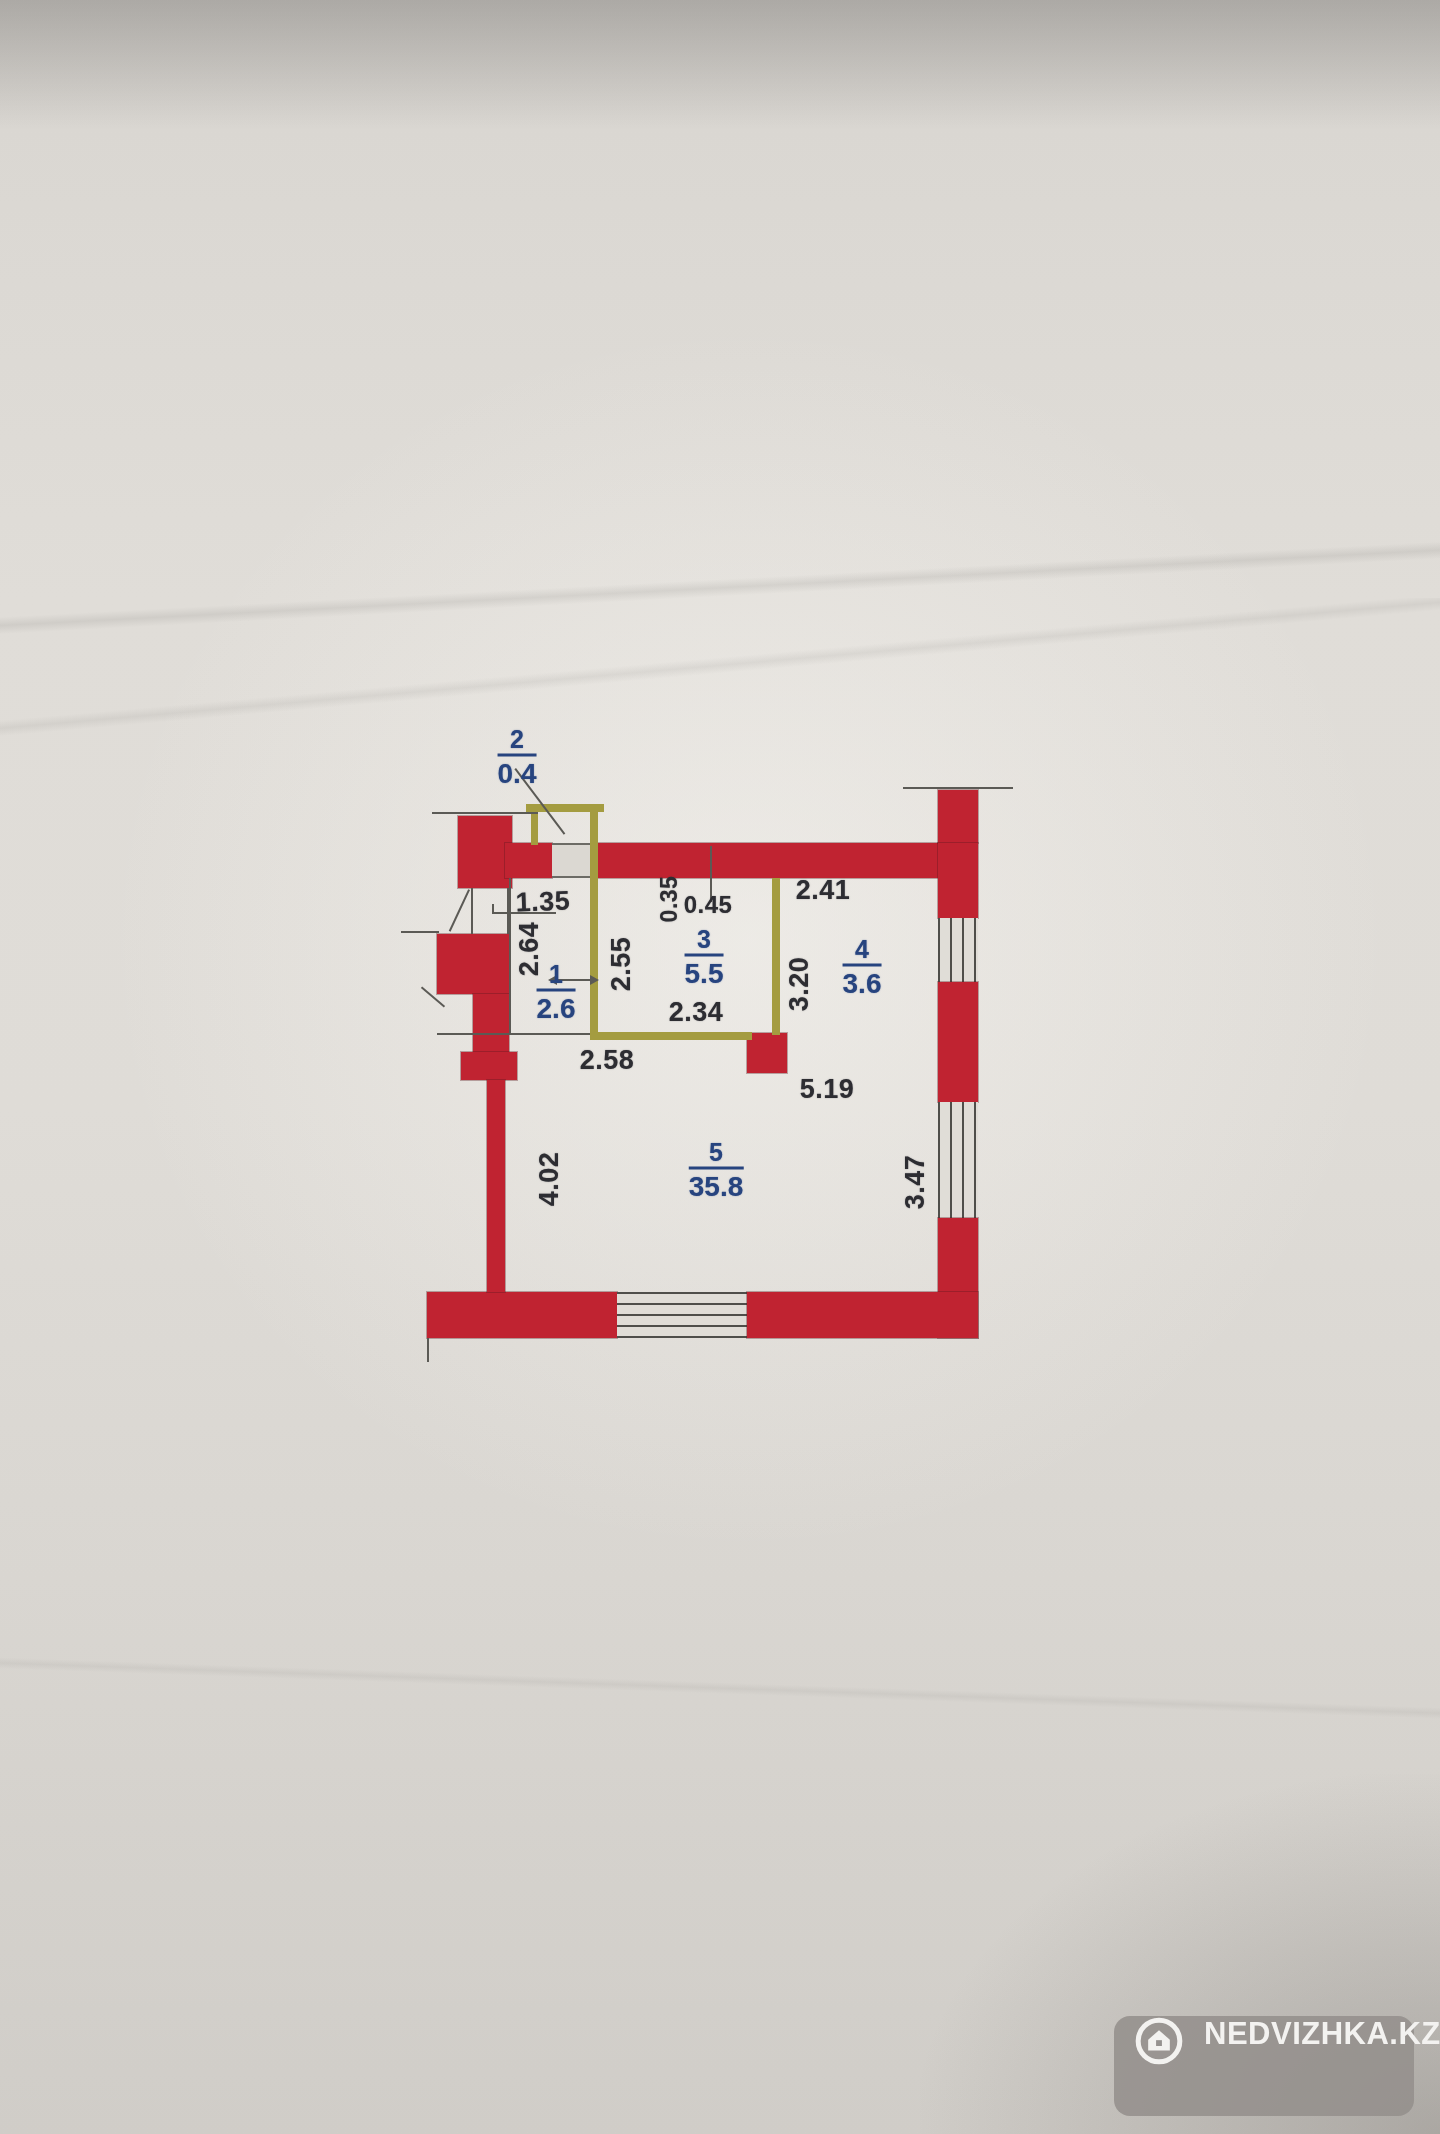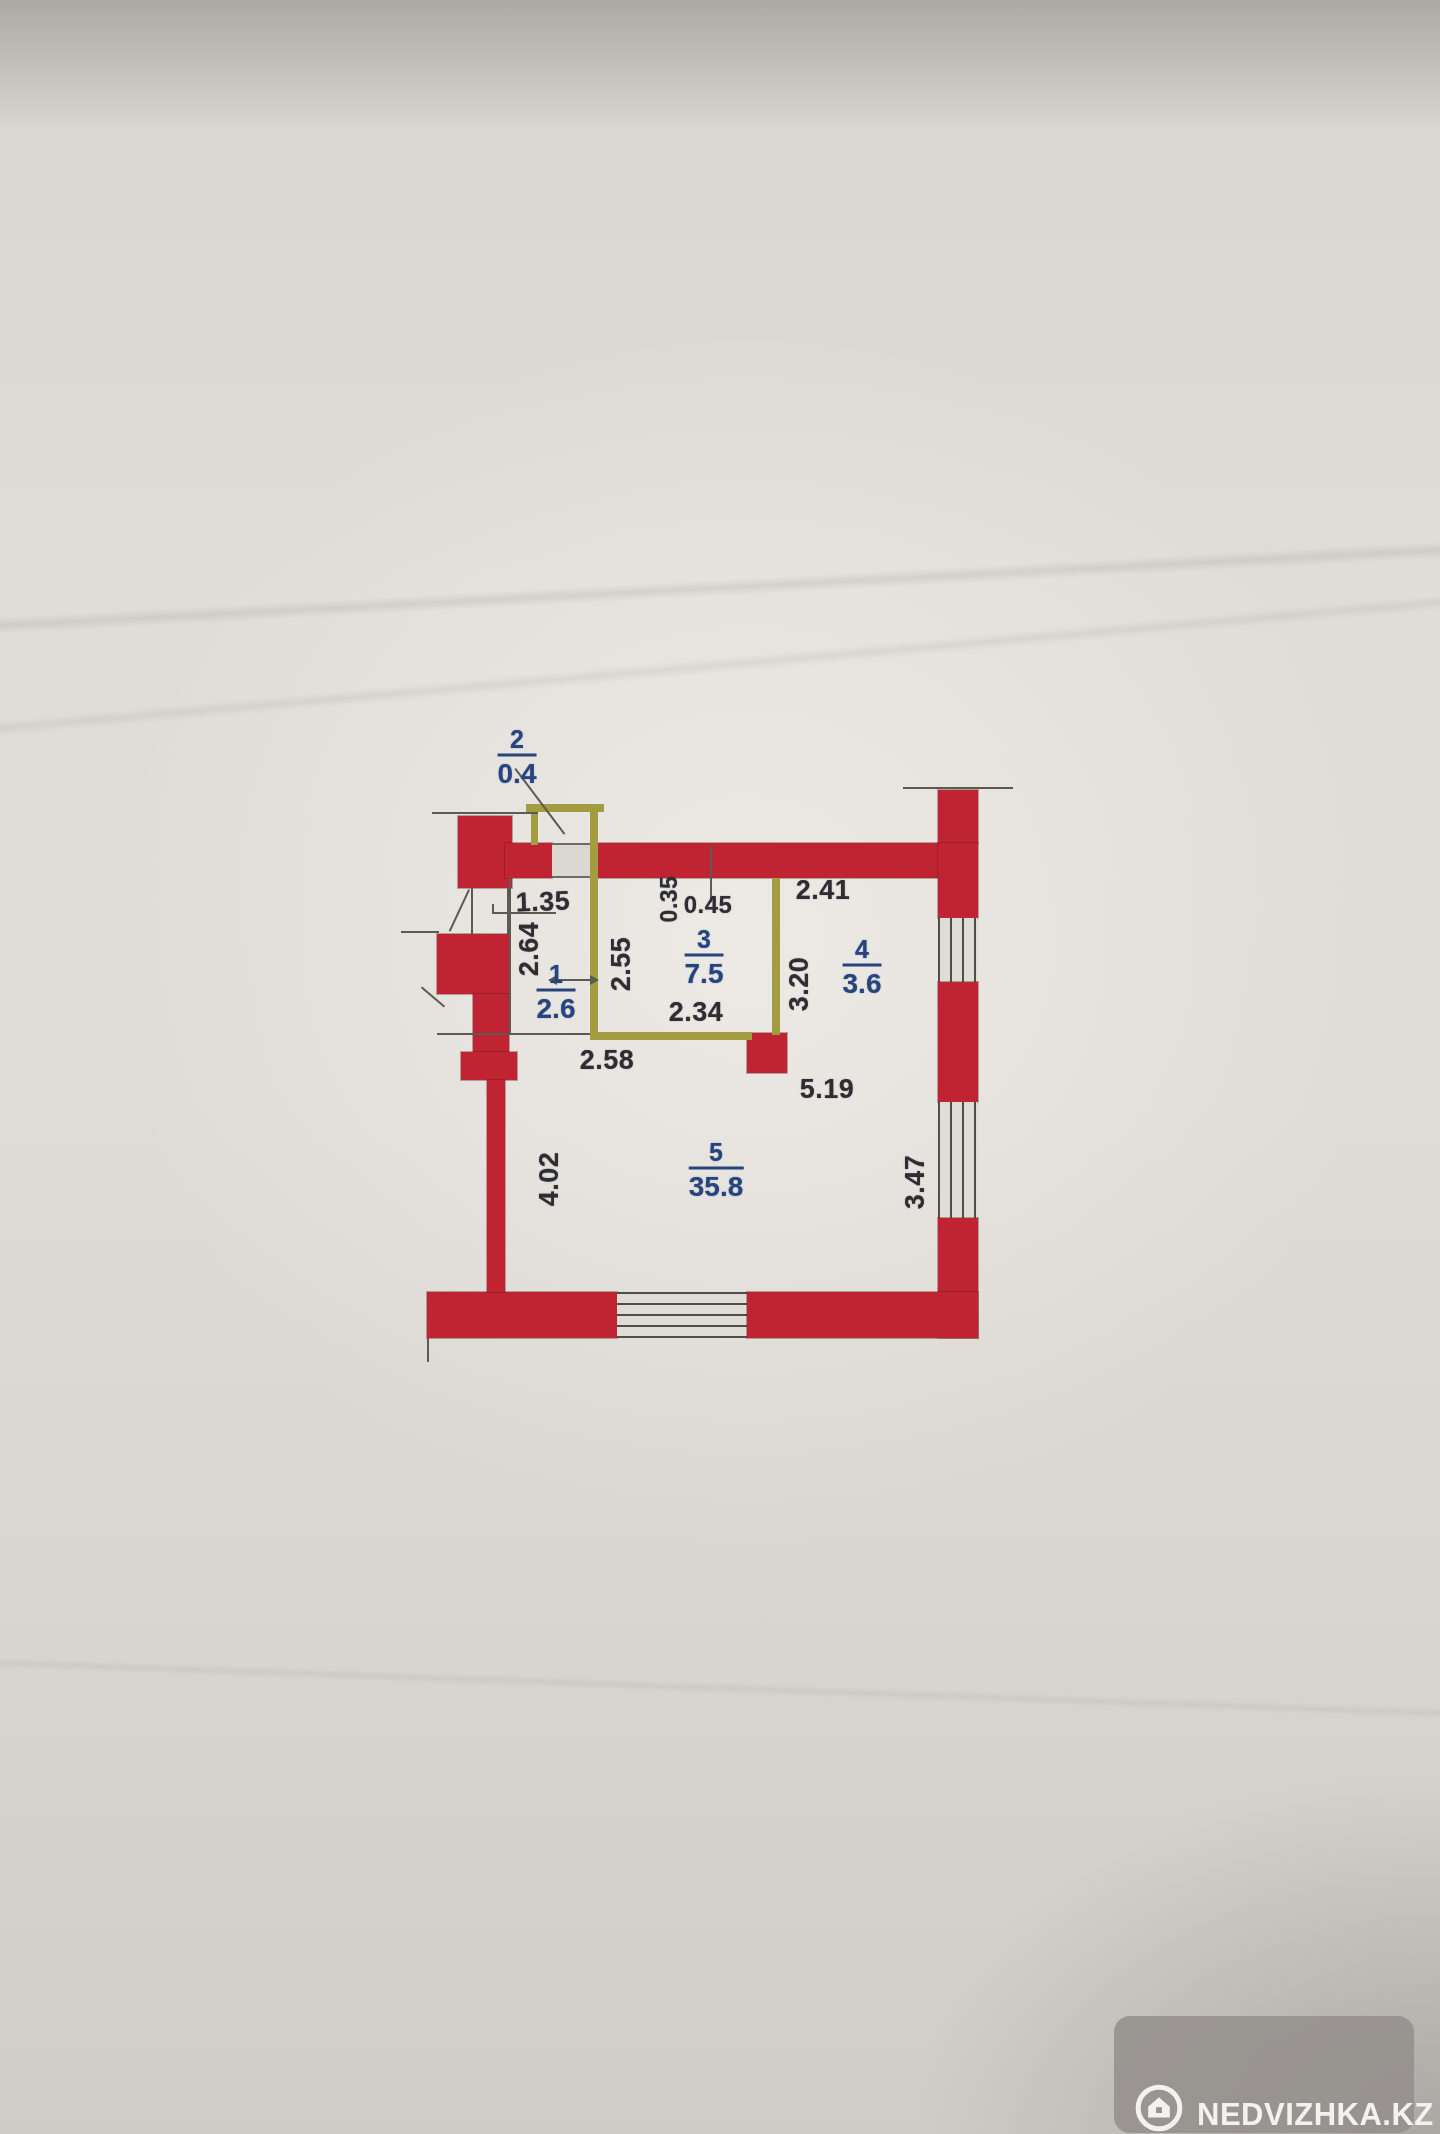--- a/index.html
+++ b/index.html
@@ -30,22 +30,22 @@
   .win.hlines{background-image:repeating-linear-gradient(to bottom,#4d4c48 0 2px,transparent 2px 11px);}
   .dim{position:absolute;color:var(--dimension,#2a2a30);font-size:27px;font-weight:700;white-space:nowrap;
        transform:translate(-50%,-50%);text-shadow:0 0 1.3px rgba(42,42,48,0.55);letter-spacing:0.5px;}
   .dim.vert{transform:translate(-50%,-50%) rotate(-90deg);}
   .rlabel{position:absolute;color:var(--room-label,#24427f);font-weight:700;text-align:center;
        transform:translate(-50%,-50%);text-shadow:0 0 1.4px rgba(36,66,127,0.6);}
   .rlabel .num{display:block;font-size:25px;line-height:27px;border-bottom:3px solid var(--room-label,#24427f);padding:0 8px 1px;}
   .rlabel .area{display:block;font-size:28px;line-height:31px;padding-top:1px;}
   .tri{position:absolute;width:0;height:0;}
 
-  #wm{position:absolute;left:1114px;top:2016px;width:300px;height:117px;border-radius:16px;
-      background:rgba(148,144,140,0.88);display:flex;align-items:flex-end;padding-left:20px;box-sizing:border-box;gap:13px;}
+  #wm{position:absolute;left:1114px;top:2016px;width:300px;height:100px;border-radius:16px;
+      background:rgba(148,144,140,0.88);display:flex;align-items:flex-start;padding-left:20px;box-sizing:border-box;gap:20px;}
   #wm .wm-text{color:#f3f2f0;font-size:31px;font-weight:700;letter-spacing:0.5px;}
   #wm svg{display:block;}
 </style>
 </head>
 <body>
 
 <div class="overlay paper-light"></div>
 <div class="overlay shade-top"></div>
 <div class="overlay crease c1"></div>
 <div class="overlay crease c2"></div>
@@ -112,21 +112,21 @@
   <div class="rlabel" style="left:517px;top:757px;">
     <span class="num">2</span>
     <span class="area">0.4</span>
   </div>
   <div class="rlabel" style="left:556px;top:992px;">
     <span class="num">1</span>
     <span class="area">2.6</span>
   </div>
   <div class="rlabel" style="left:704px;top:957px;">
     <span class="num">3</span>
-    <span class="area">7.5</span>
+    <span class="area">5.5</span>
   </div>
   <div class="rlabel" style="left:862px;top:967px;">
     <span class="num">4</span>
     <span class="area">3.6</span>
   </div>
   <div class="rlabel" style="left:716px;top:1170px;">
     <span class="num">5</span>
     <span class="area">35.8</span>
   </div>
 

